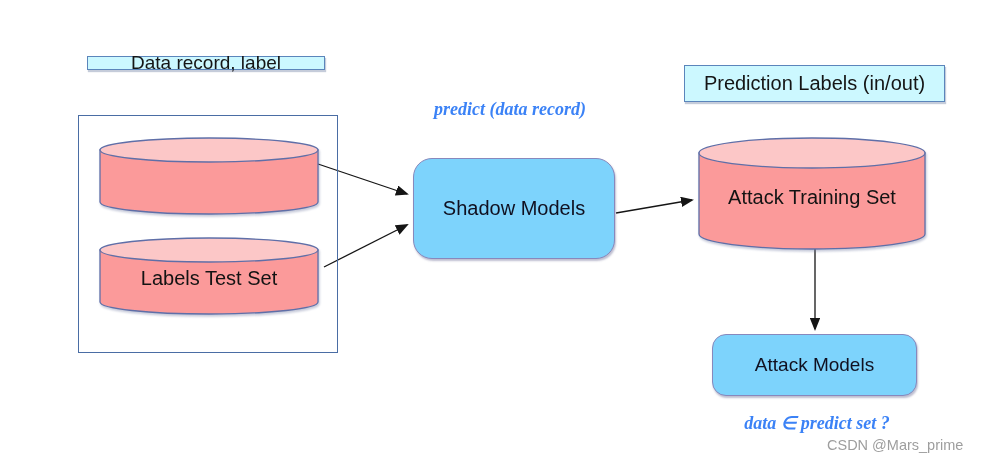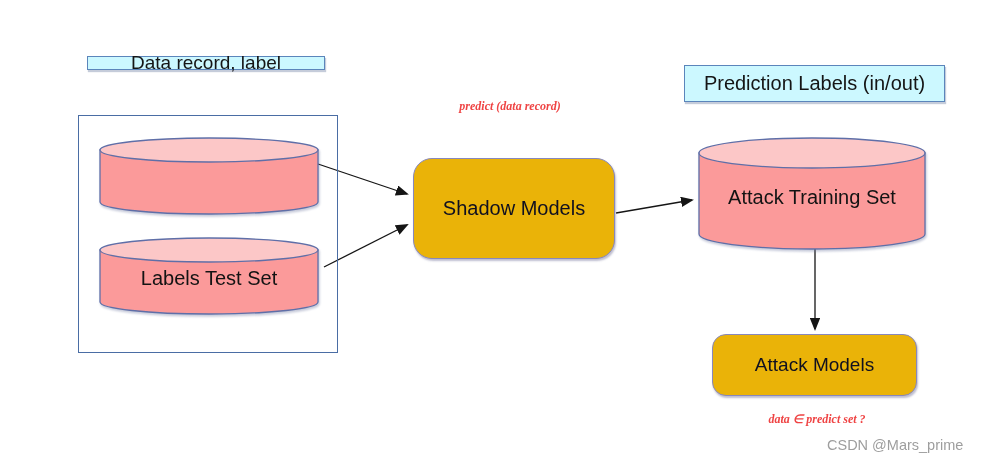--- a/index.html
+++ b/index.html
@@ -15,36 +15,36 @@
   }
   .callout-small { font-size:19px; }
   .callout-large { font-size:20px; }
   
   .group-box {
     position:absolute; border:1px solid #4a6da4; box-sizing:border-box; background:transparent;
   }
   
   .process {
     position:absolute; display:flex; align-items:center; justify-content:center;
-    background:#eab308; border:1px solid #8888bc; box-sizing:border-box;
+    background:#7dd3fc; border:1px solid #8888bc; box-sizing:border-box;
     font-size:20px; color:#101020; box-shadow:1px 2px 2px rgba(110,110,150,0.45);
   }
   
   .cylinder { position:absolute; }
   .cylinder svg { position:absolute; left:0; top:0; filter:drop-shadow(1px 2px 1px rgba(110,120,160,0.4)); }
   .cyl-body { fill:#fb9a9a; stroke:#5f6fa8; stroke-width:1.3; }
   .cyl-top  { fill:#fcc7c7; stroke:#5f6fa8; stroke-width:1.3; }
   .cyl-label {
     position:absolute; left:0; right:0; display:flex; align-items:center; justify-content:center;
     font-size:20px; color:#131313;
   }
   
   .annotation {
     position:absolute; font-family:"Liberation Serif", serif;
-    font-style:italic; font-weight:bold; font-size:12px; color:#ef4444; text-align:center;
+    font-style:italic; font-weight:bold; font-size:18px; color:#3b82f6; text-align:center;
   }
   .watermark { position:absolute; color:#9e9e9e; font-size:14.5px; }
   .arrow-layer { position:absolute; left:0; top:0; pointer-events:none; }
   .arrow-line { stroke:#151515; stroke-width:1.3; fill:none; }
 </style>
 </head>
 <body>
 
 <div class="canvas">
 

